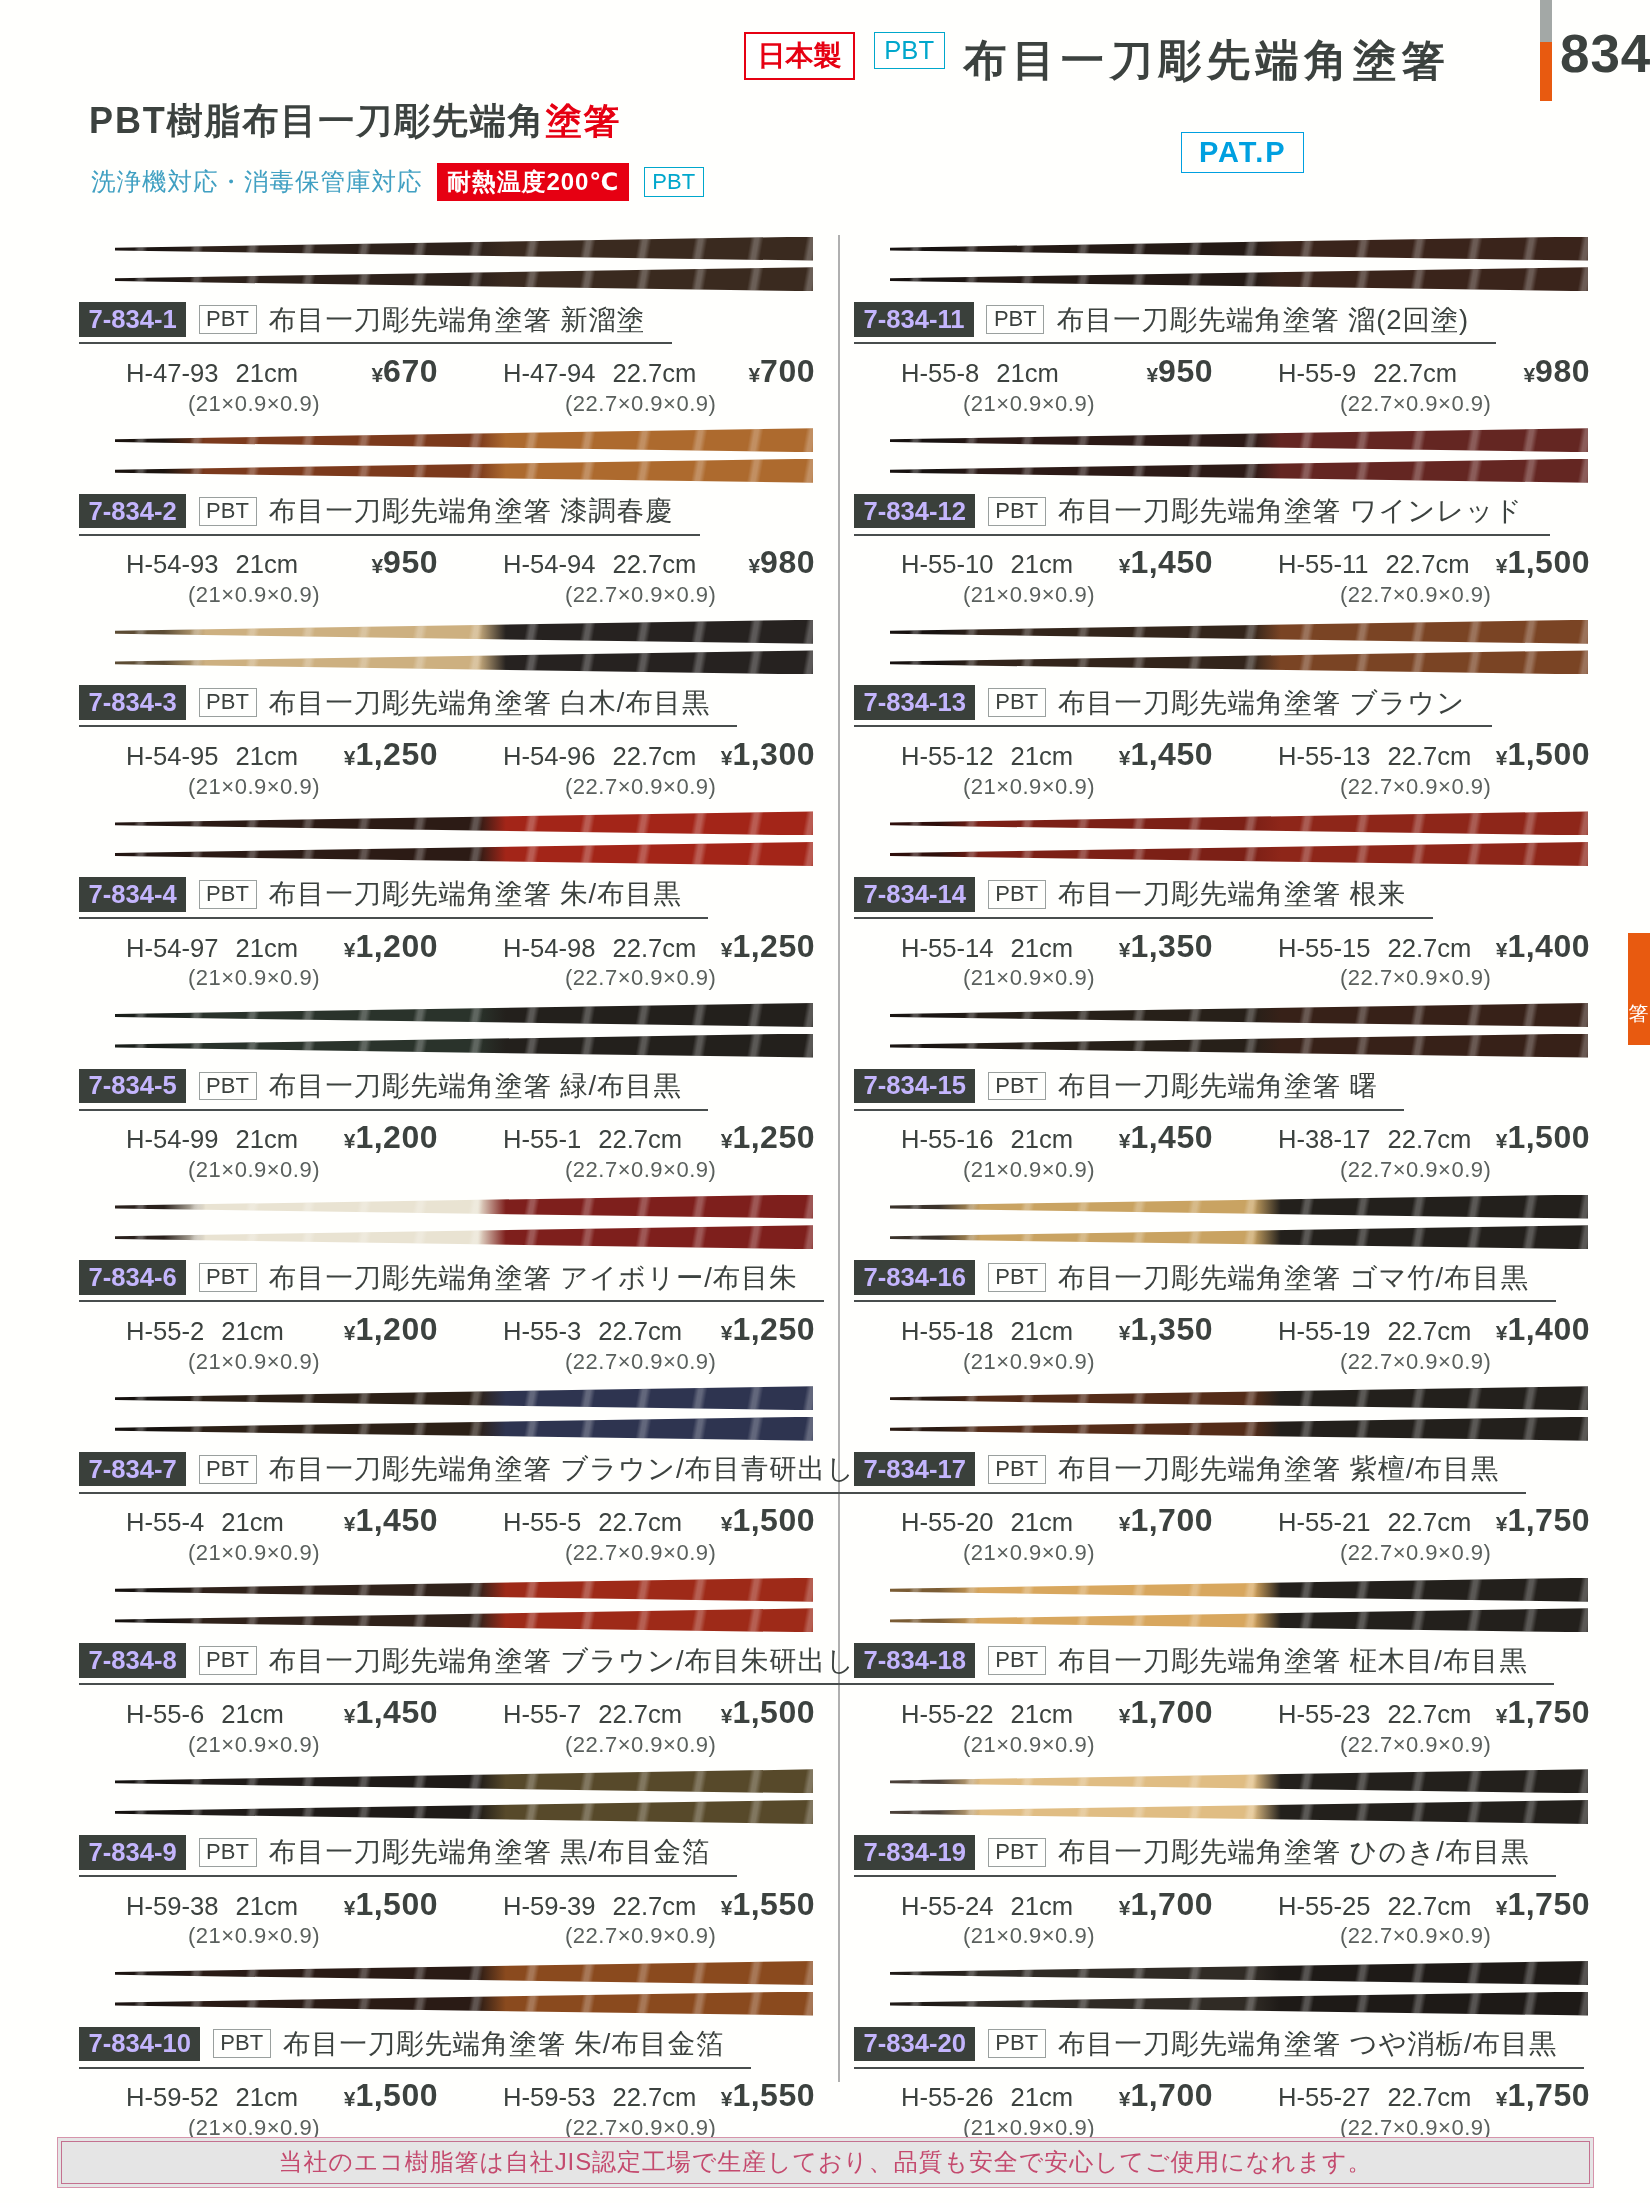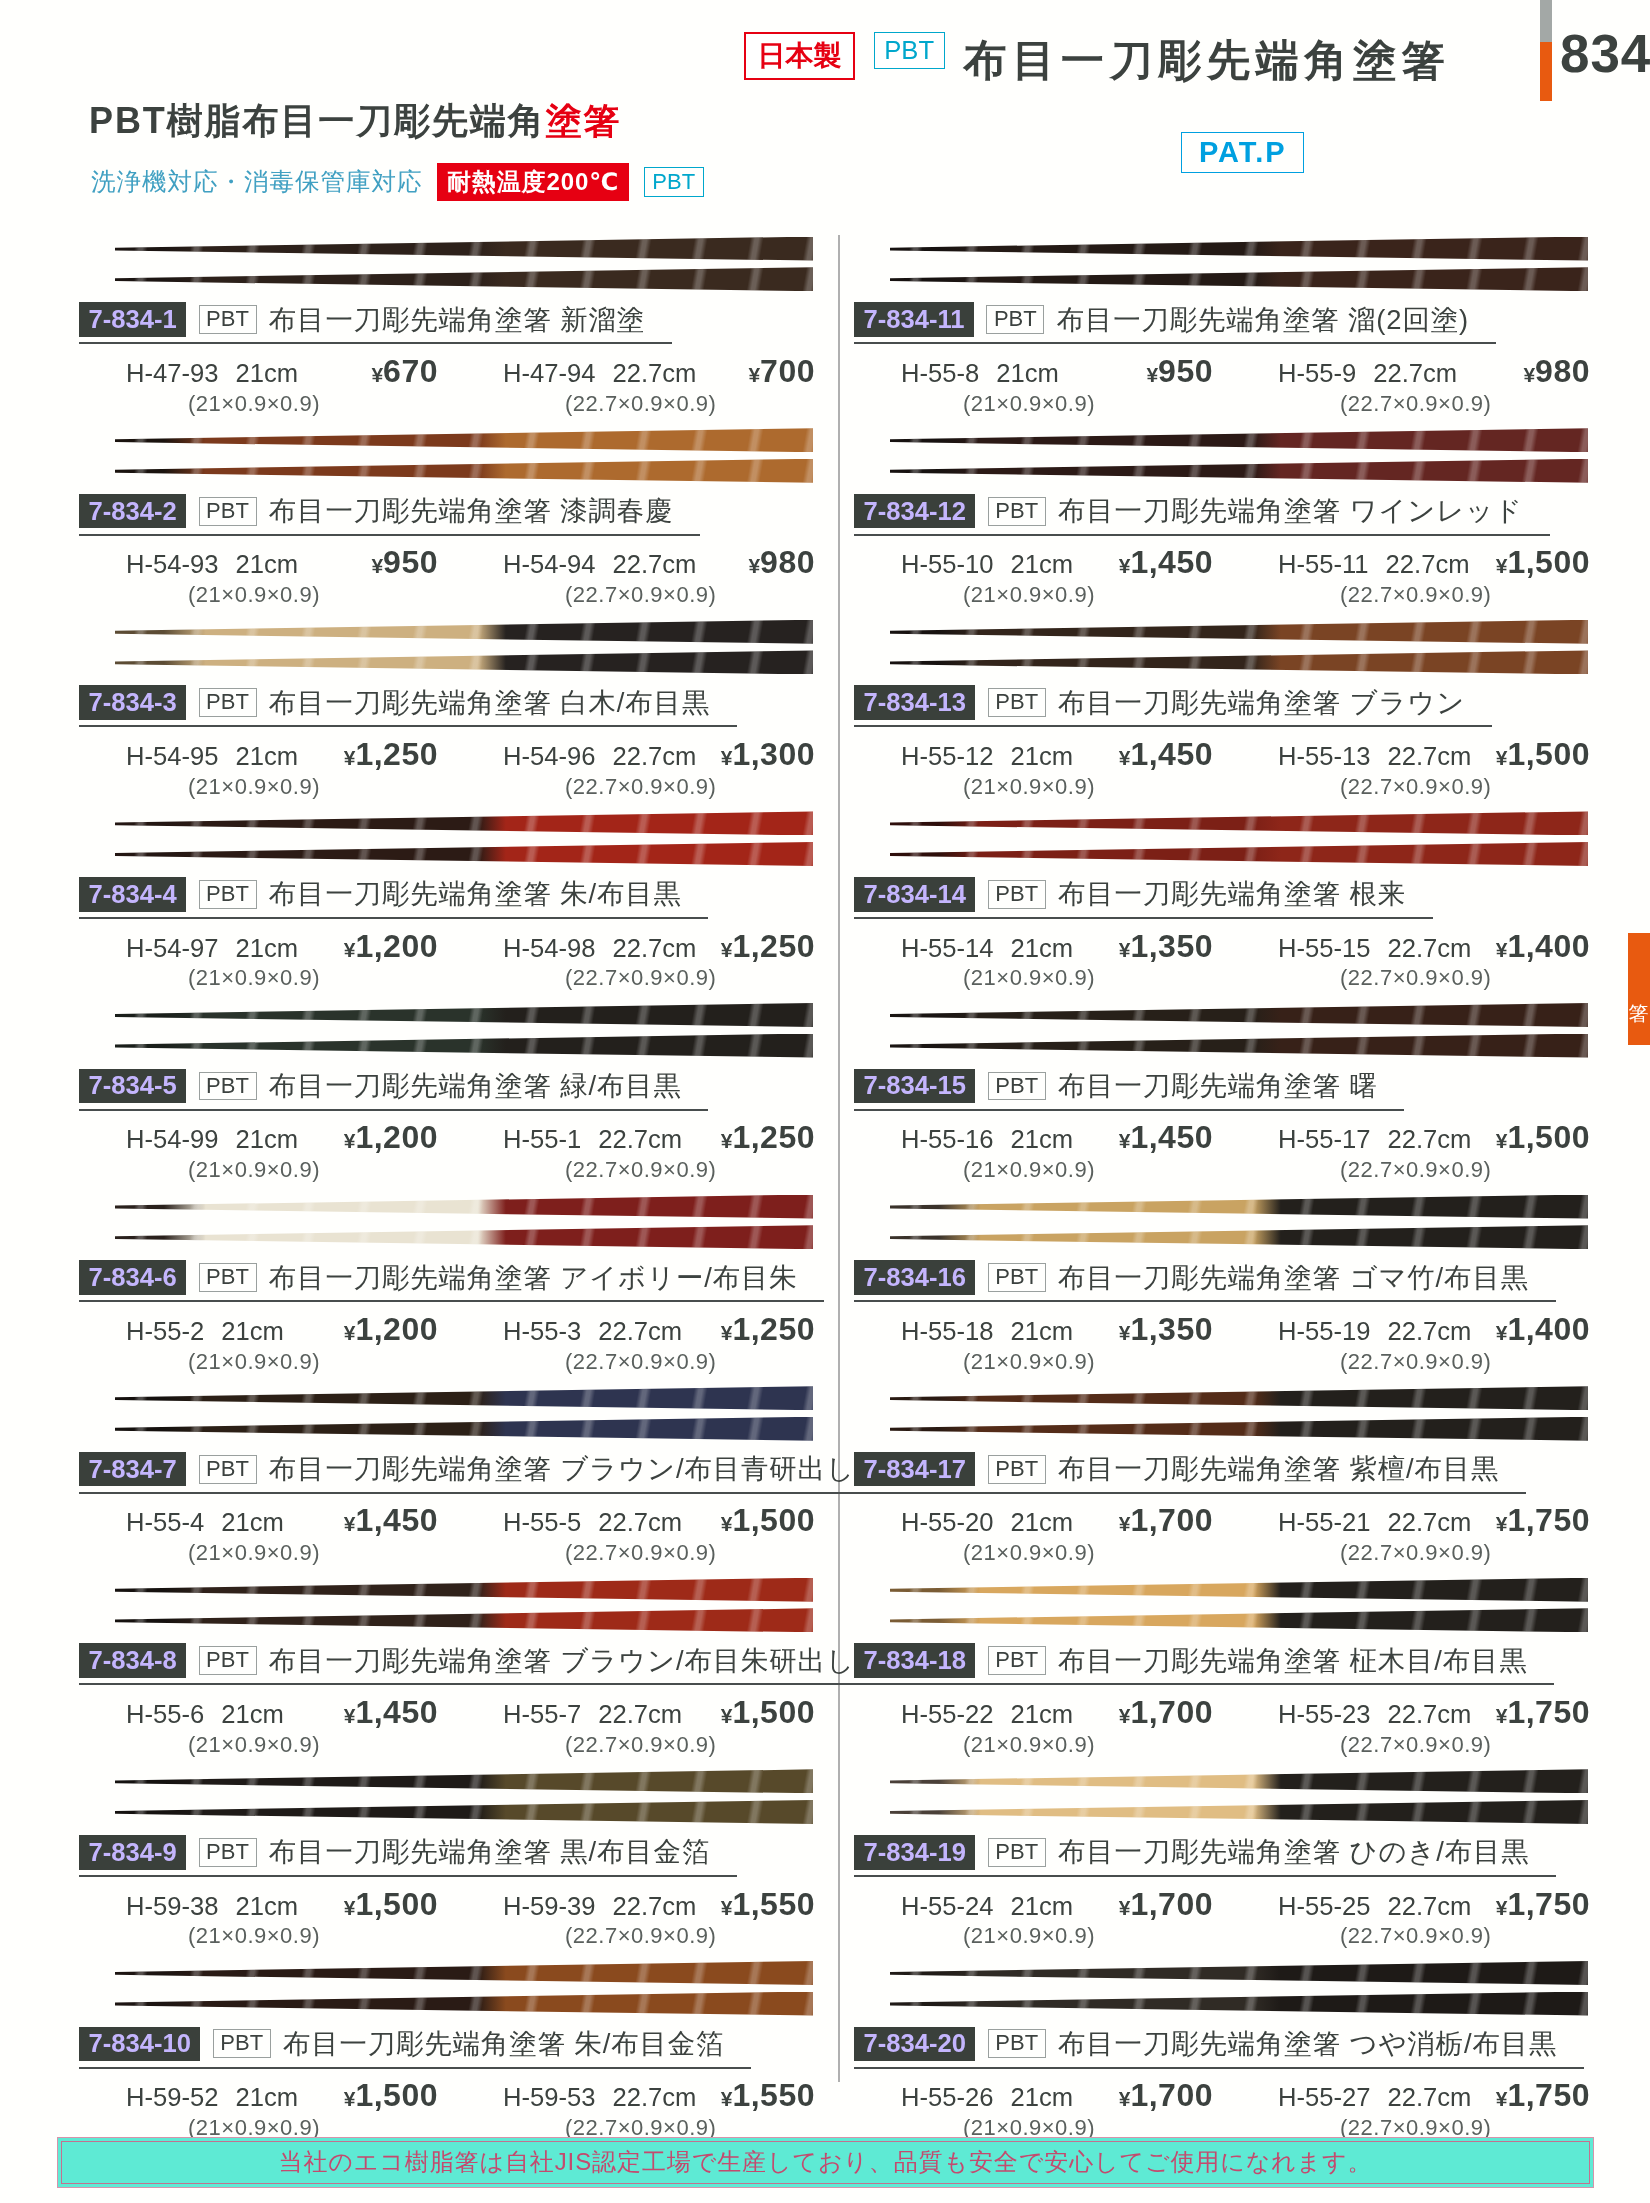--- a/index.html
+++ b/index.html
@@ -54,21 +54,21 @@
   .yen{font-size:21px;font-weight:bold;}
   .pval{font-size:32px;font-weight:bold;letter-spacing:0.5px;}
   .v2{font-size:22px;color:#5a605d;margin:0.9px 0 0 62px;letter-spacing:0.5px;}
 
   
   .side-tab{position:absolute;left:1628px;top:933px;width:23px;height:112px;background:#e85a10;
             color:#fff;font-size:20px;writing-mode:vertical-rl;display:flex;align-items:center;
             justify-content:center;letter-spacing:1.9px;}
 
   
-  .footer{position:absolute;left:57px;top:2137px;width:1537px;border:0.9px solid #d694ab;padding:2.8px;box-sizing:border-box;background:#5eead4;}
+  .footer{position:absolute;left:57px;top:2137px;width:1537px;border:0.9px solid #d694ab;padding:2.8px;box-sizing:border-box;background:#e5e5e5;}
   .footer .inner{border:1.9px solid #c4718f;text-align:center;padding:3.8px 0 5.7px 0;}
   .footer span{color:#c44a6e;font-size:24px;letter-spacing:0.9px;}
 </style>
 </head>
 <body>
 
 <div class="page">
   <div class="bar-gray"></div>
   <div class="bar-orange"></div>
   <div class="pageno">834</div>
@@ -452,21 +452,21 @@
           <div class="variant">
             <div class="v1">
               <span class="vcode">H-55-16</span>
               <span class="vsize">21cm</span>
               <span class="vprice"><span class="yen">¥</span><span class="pval">1,450</span></span>
             </div>
             <div class="v2">(21×0.9×0.9)</div>
           </div>
           <div class="variant">
             <div class="v1">
-              <span class="vcode">H-55-17</span>
+              <span class="vcode">H-38-17</span>
               <span class="vsize">22.7cm</span>
               <span class="vprice"><span class="yen">¥</span><span class="pval">1,500</span></span>
             </div>
             <div class="v2">(22.7×0.9×0.9)</div>
           </div>
         </div></div>
       <div class="card"><div class="sticks">
           <div class="stick" style="background-image: repeating-linear-gradient(100deg, rgba(255, 255, 255, 0) 0px, rgba(255, 255, 255, 0) 21px, rgba(255, 255, 255, 0.25) 25.6px, rgba(255, 255, 255, 0.25) 29px, rgba(255, 255, 255, 0) 34px, rgba(255, 255, 255, 0) 55px), linear-gradient(90deg, rgb(58, 50, 42) 0%, rgb(58, 50, 42) 7%, rgb(201, 163, 98) 13%, rgb(201, 163, 98) 52%, rgb(35, 32, 28) 56%, rgb(35, 32, 28) 100%);"></div>
           <div class="stick s2" style="background-image: repeating-linear-gradient(100deg, rgba(255, 255, 255, 0) 0px, rgba(255, 255, 255, 0) 21px, rgba(255, 255, 255, 0.25) 25.6px, rgba(255, 255, 255, 0.25) 29px, rgba(255, 255, 255, 0) 34px, rgba(255, 255, 255, 0) 55px), linear-gradient(90deg, rgb(58, 50, 42) 0%, rgb(58, 50, 42) 7%, rgb(201, 163, 98) 13%, rgb(201, 163, 98) 52%, rgb(35, 32, 28) 56%, rgb(35, 32, 28) 100%);"></div>
         </div><div class="name-row">

